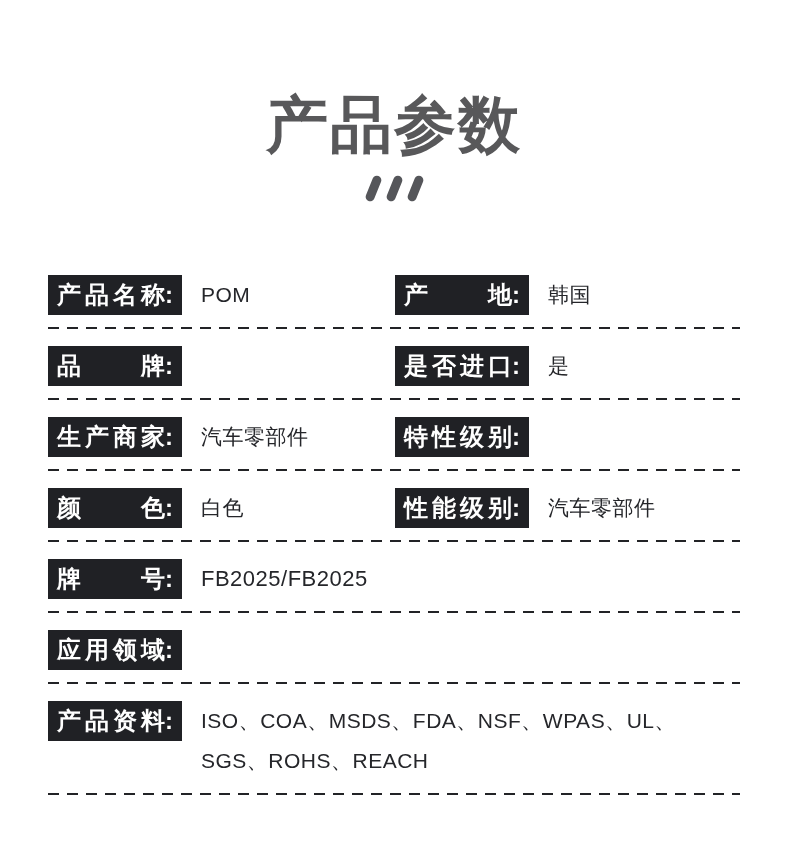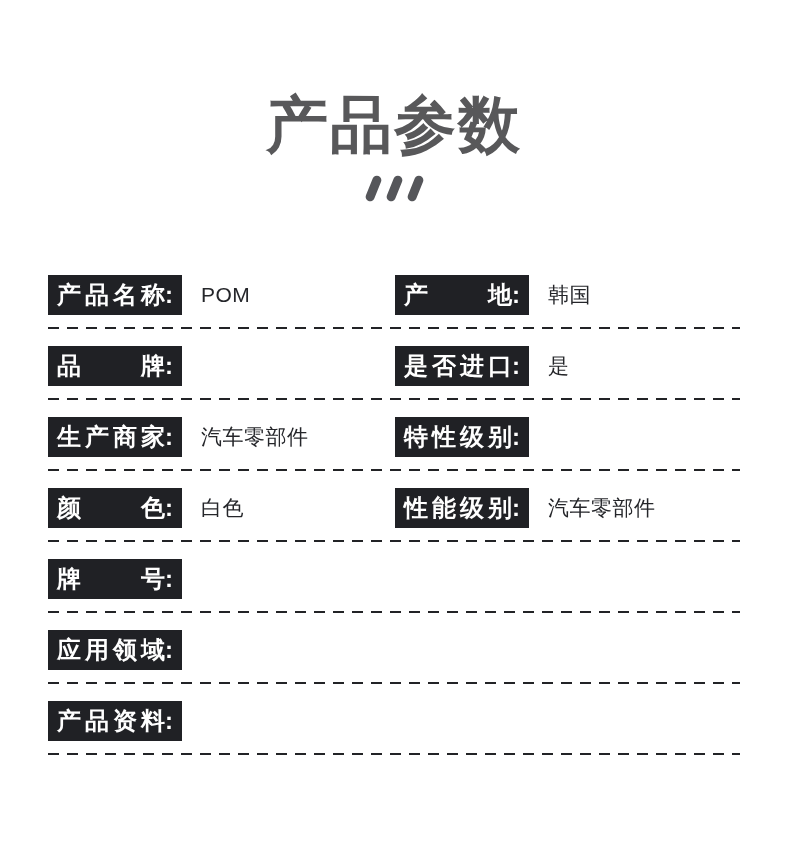--- a/index.html
+++ b/index.html
@@ -177,20 +177,21 @@
         </div>
         <div class="dash"></div>
       </div>
       <div class="row">
         <div class="cells">
           <div class="cell full">
             <div class="label-box">
               <span>牌</span>
               <span>号:</span>
             </div>
+            <div class="value big">FB2025/FB2025</div>
           </div>
         </div>
         <div class="dash"></div>
       </div>
       <div class="row">
         <div class="cells">
           <div class="cell full">
             <div class="label-box">
               <span>应</span>
               <span>用</span>
@@ -203,18 +204,19 @@
       </div>
       <div class="row">
         <div class="cells">
           <div class="cell full">
             <div class="label-box">
               <span>产</span>
               <span>品</span>
               <span>资</span>
               <span>料:</span>
             </div>
+            <div class="value">ISO、COA、MSDS、FDA、NSF、WPAS、UL、SGS、ROHS、REACH</div>
           </div>
         </div>
         <div class="dash"></div>
       </div>
     </div>
 </div>
 
 </body></html>

